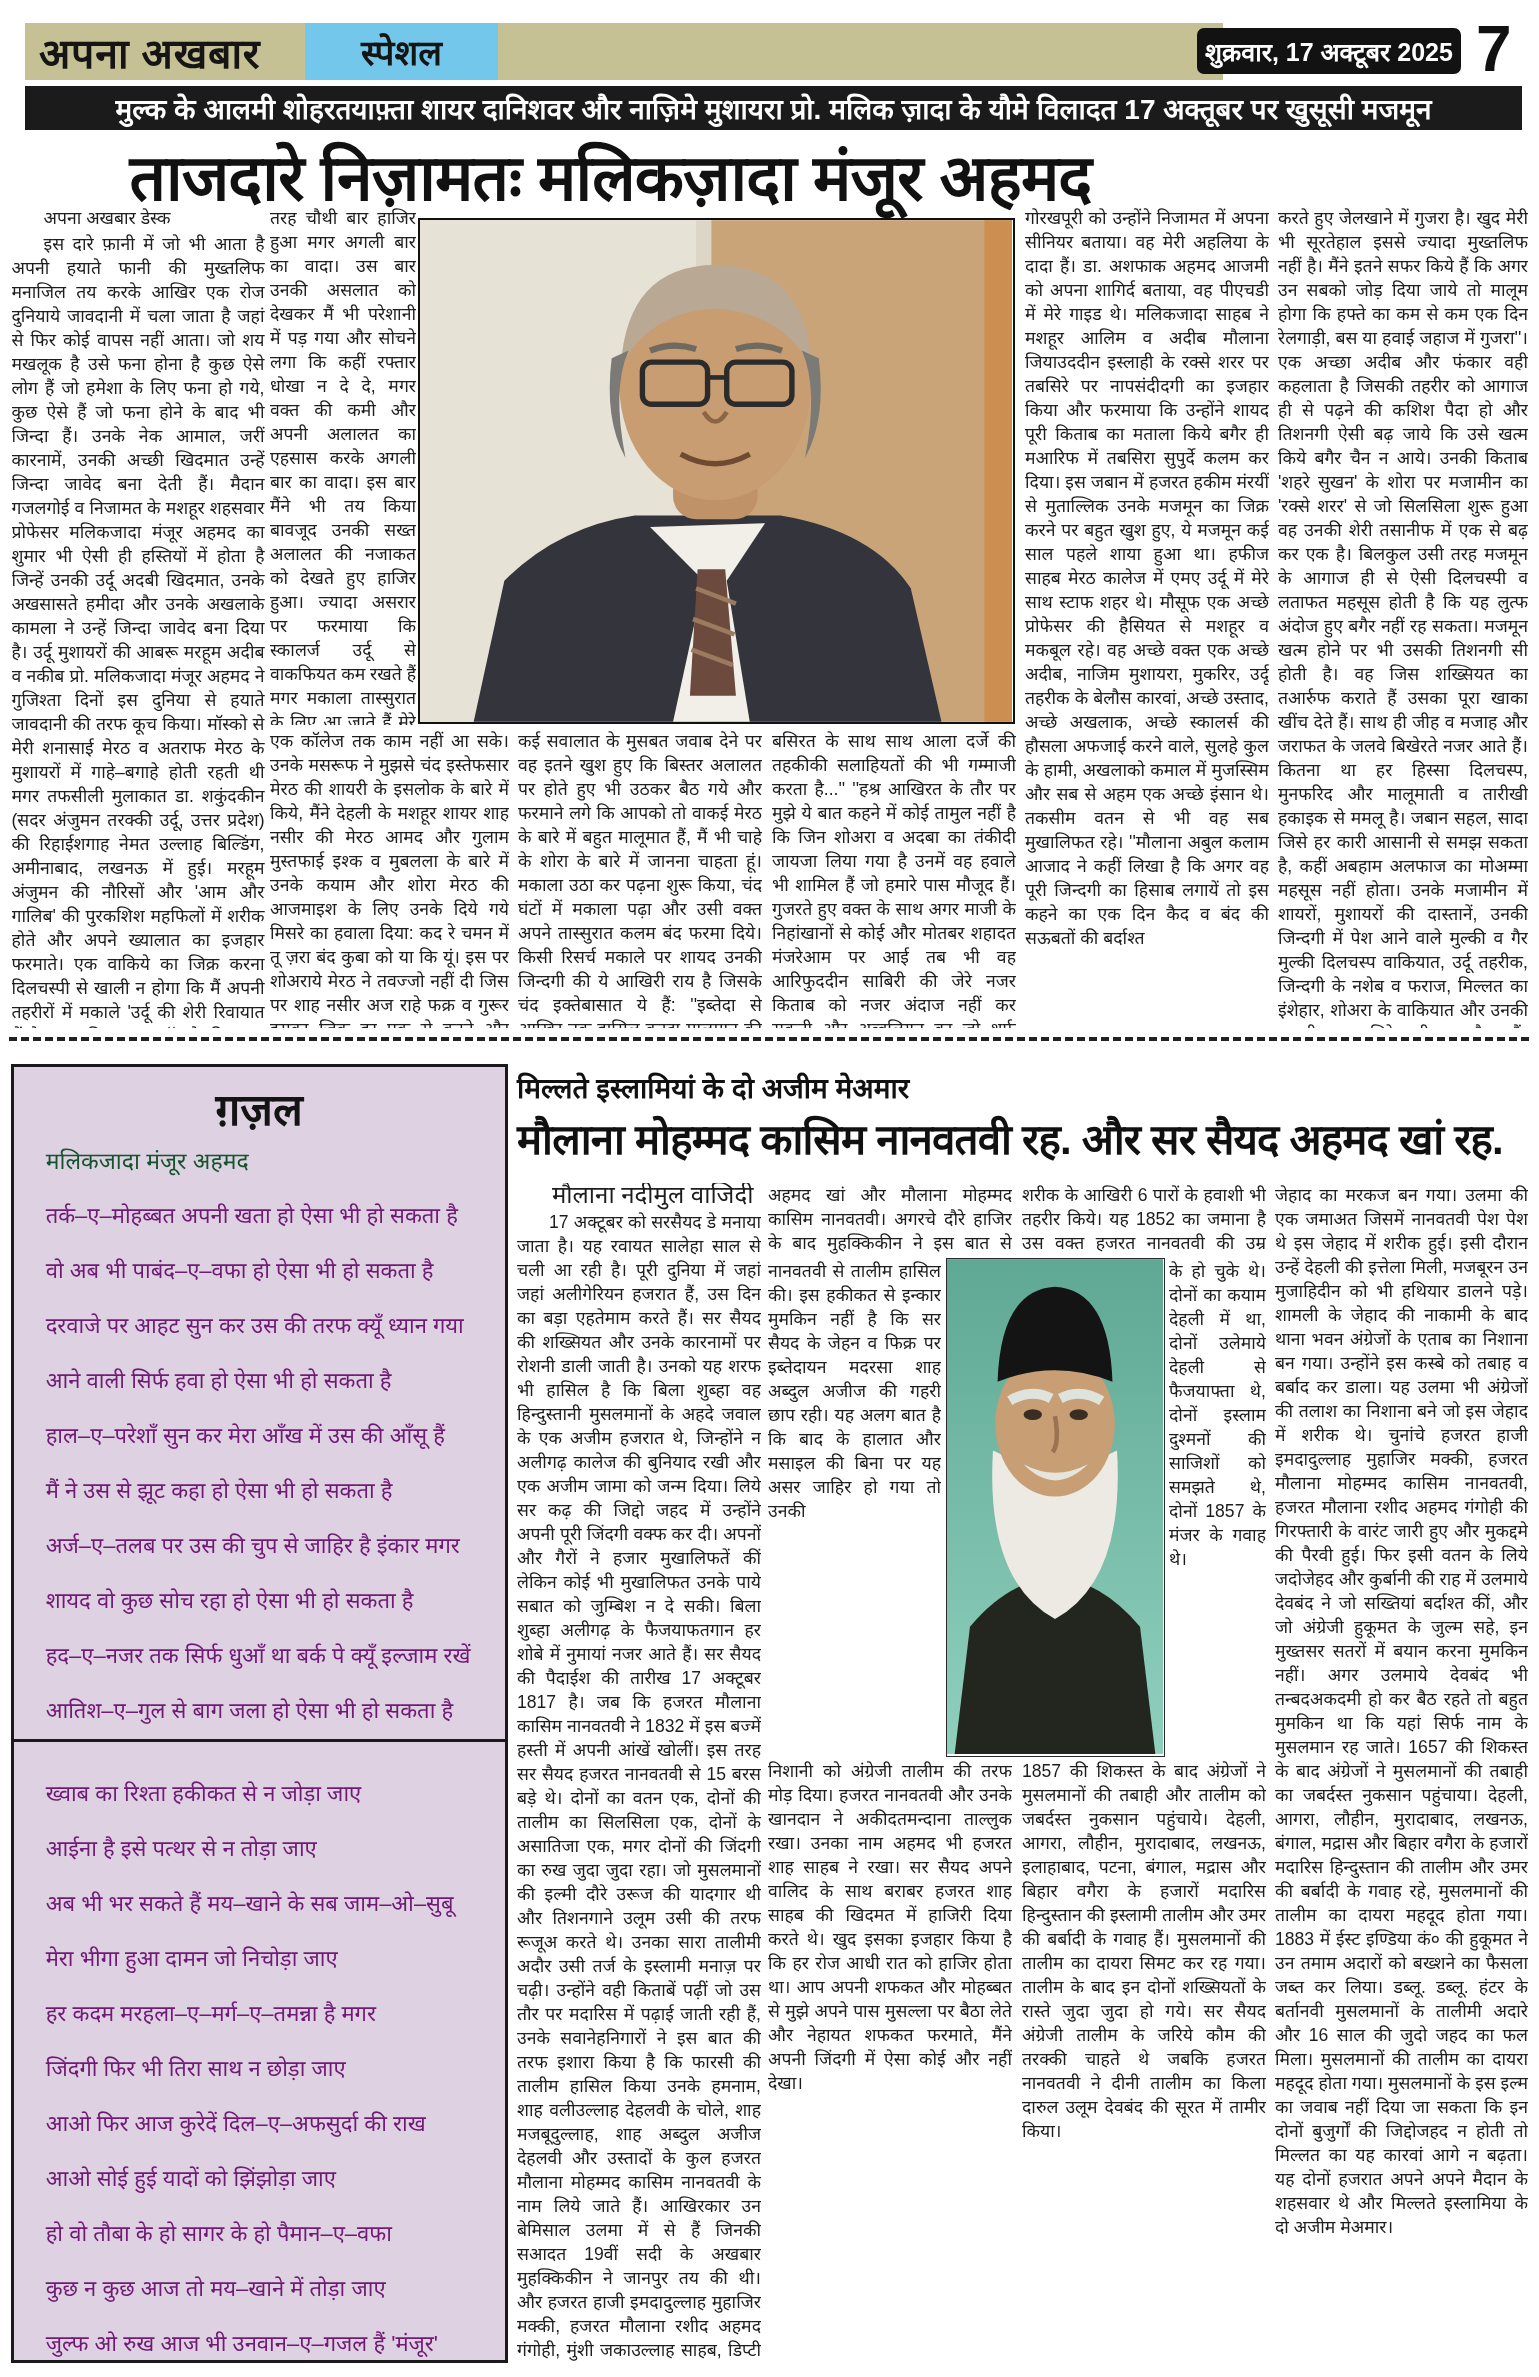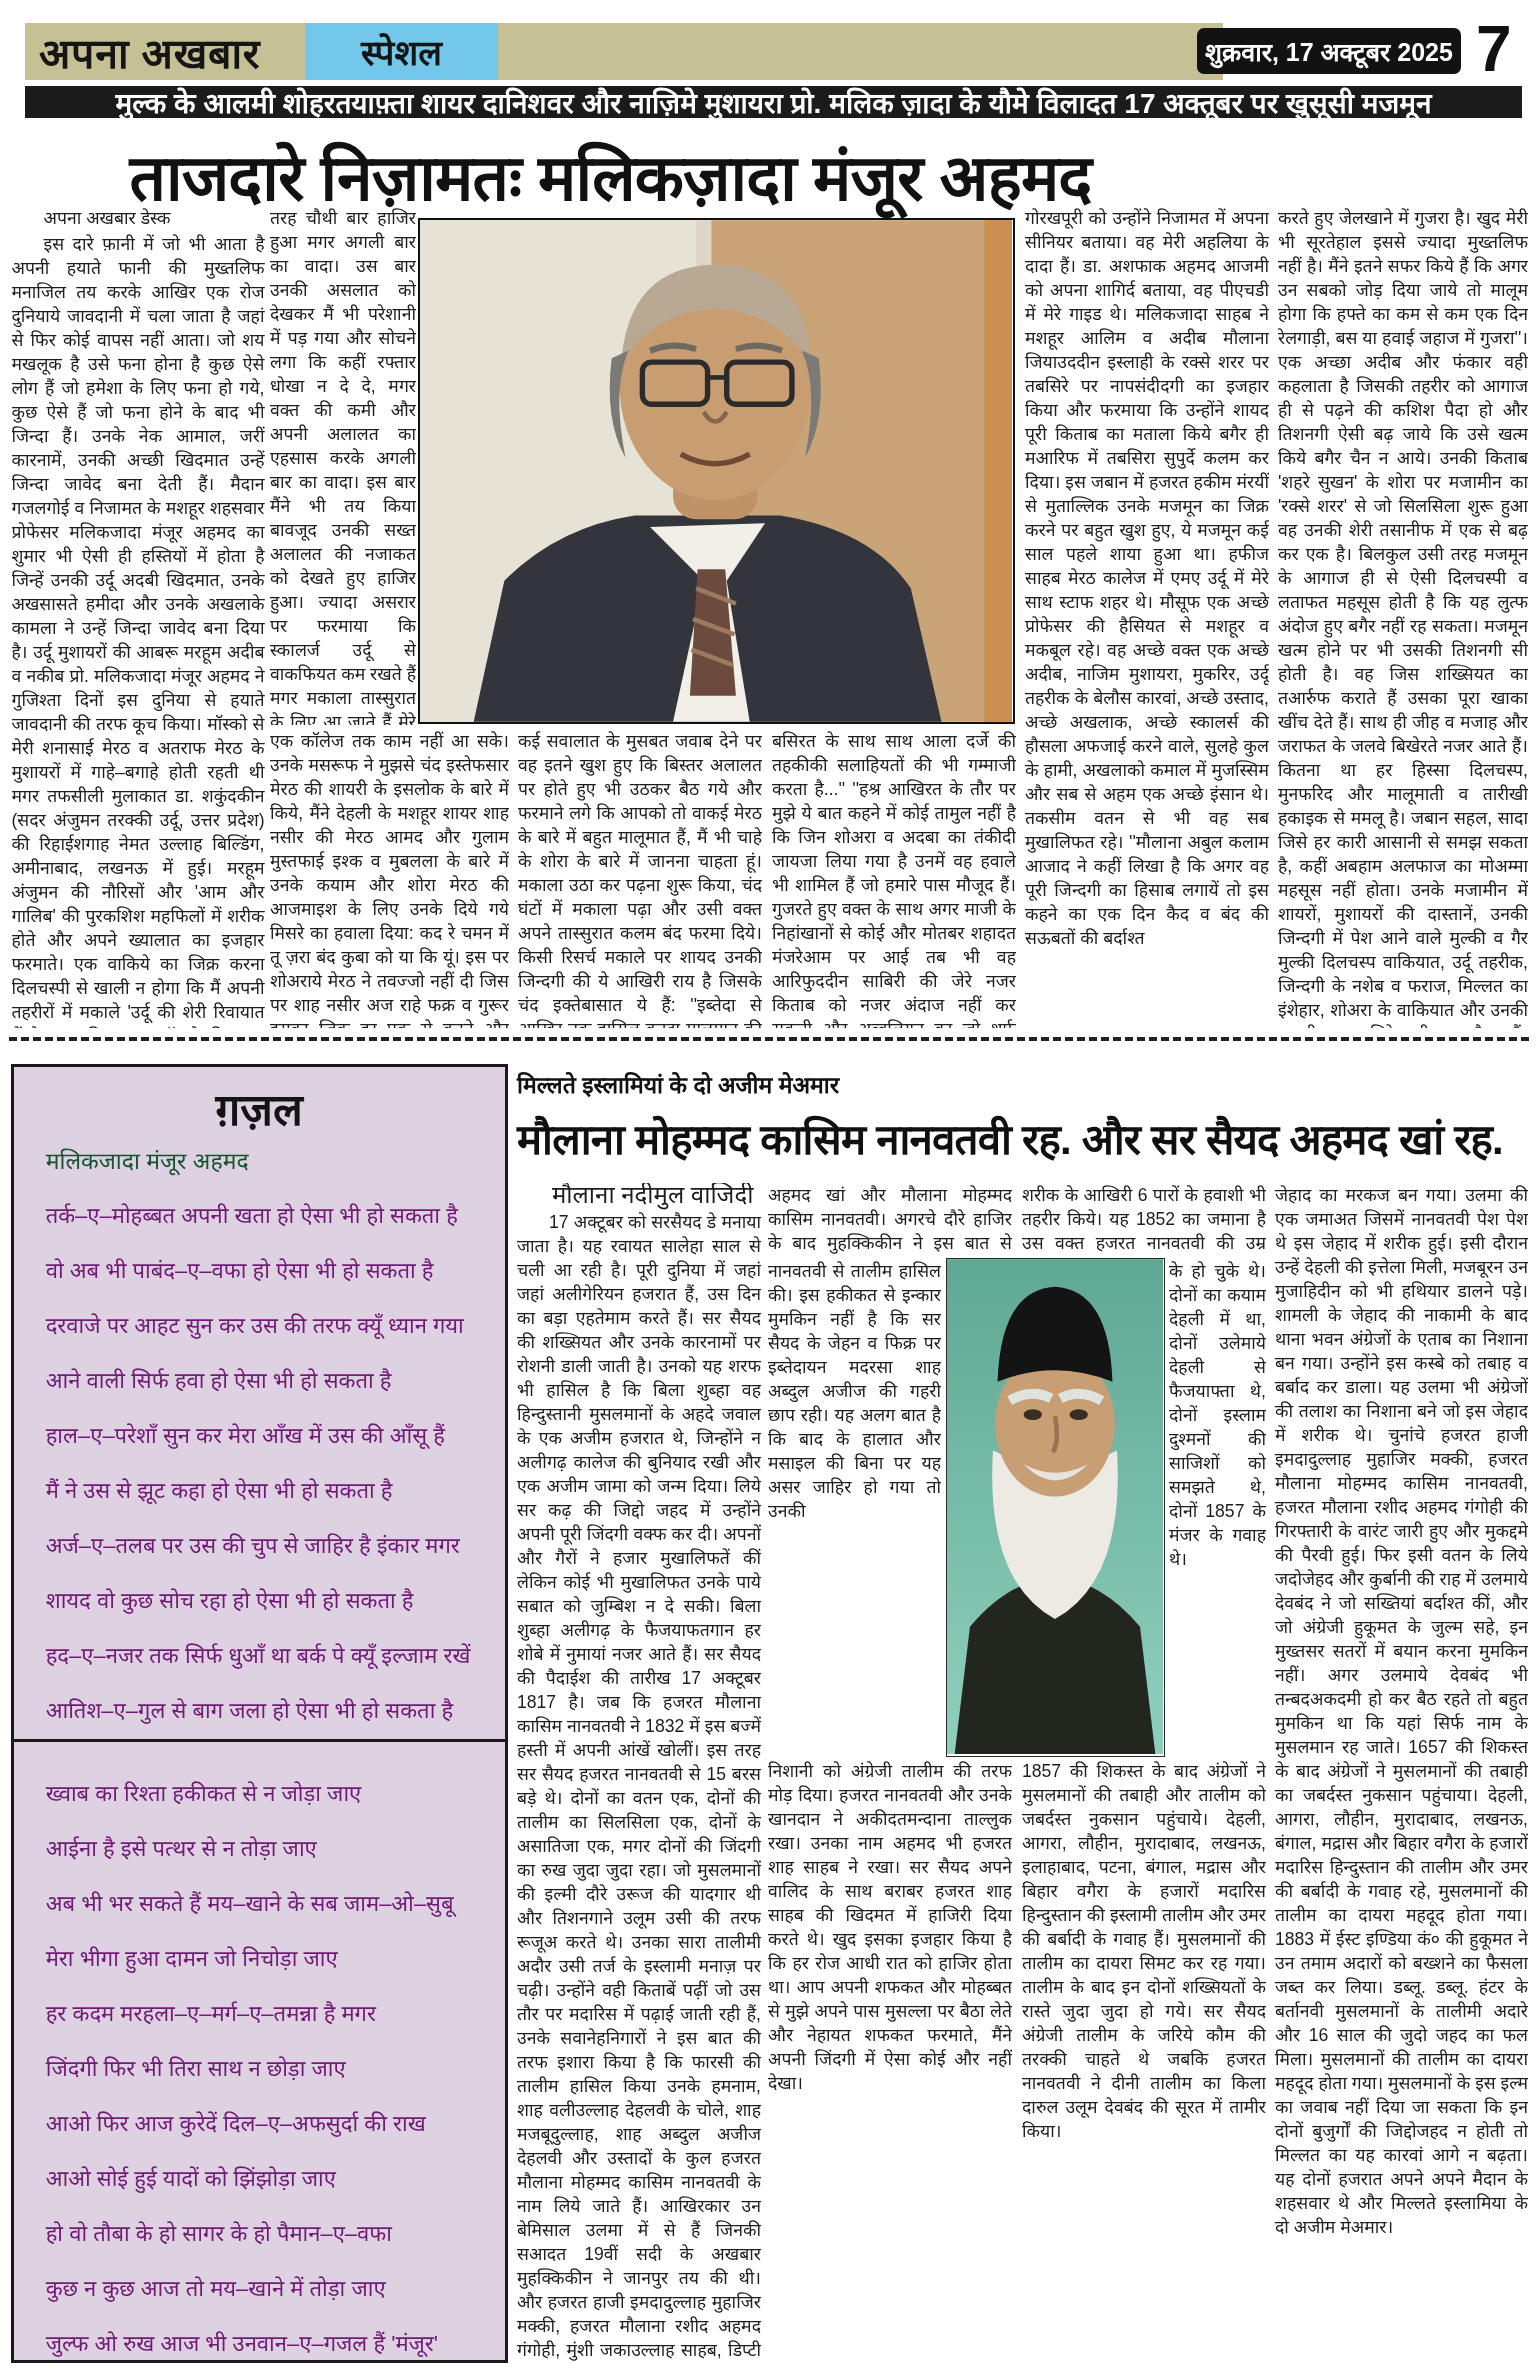--- a/index.html
+++ b/index.html
@@ -8,40 +8,40 @@
     font-family:"Liberation Sans","DejaVu Sans",sans-serif;color:#1c1c1c;
     -webkit-font-smoothing:antialiased;
   }
   .abs{position:absolute;}
   
   .masthead-band{left:25px;top:23px;width:1198px;height:57px;background:#c6c095;display:flex;align-items:center;}
   .masthead{font-size:41px;font-weight:900;margin-left:14px;letter-spacing:0.8px;color:#151515;}
   .special-box{position:absolute;left:280px;top:0;width:193px;height:57px;background:#72c7ea;display:flex;align-items:center;justify-content:center;font-size:35px;font-weight:900;color:#151515;}
   .date-pill{position:absolute;left:1172px;top:5.4px;width:264px;height:46px;background:#121212;border-radius:7px;display:flex;align-items:center;justify-content:center;color:#ffffff;font-size:25px;font-weight:800;}
   .page-num{position:absolute;left:1451px;top:-10.7px;font-size:64px;font-weight:900;color:#111;}
-  .strap-bar{left:25px;top:86px;width:1497px;height:32px;background:#1b1b1b;display:flex;align-items:center;justify-content:center;}
+  .strap-bar{left:25px;top:86px;width:1497px;height:44px;background:#1b1b1b;display:flex;align-items:center;justify-content:center;}
   .strap-text{color:#fff;font-size:28px;font-weight:800;white-space:nowrap;}
   .main-headline{left:0;top:132px;width:1221px;text-align:center;font-size:64px;font-weight:900;letter-spacing:-0.8px;color:#111;}
   
   .coltext{font-size:17.6px;line-height:24px;text-align:justify;overflow:hidden;color:#1d1d1d;}
   .byline1{font-weight:400;text-indent:32px;margin-bottom:1.5px;}
   .p-ind{text-indent:32px;}
   
   .photo-frame{border:2.3px solid #111;box-sizing:border-box;overflow:hidden;}
   
   .dash-rule{left:9.2px;top:1037px;width:1520px;height:0;border-top:4.6px dashed #222;}
   
   .ghazal-box{left:10.7px;top:1064px;width:497px;height:1299px;background:#ded2e2;border:3.1px solid #1a1a1a;box-sizing:border-box;}
   .ghazal-sec1{height:664px;overflow:hidden;padding:7.7px 0 0 0;}
   .ghazal-sec2{border-top:3.1px solid #1a1a1a;overflow:hidden;padding-top:35px;height:594px;}
   .ghazal-title{text-align:center;font-size:44px;font-weight:900;color:#141414;margin:3.1px 0 6.1px 0;}
   .ghazal-poet{font-size:23px;padding-left:32px;margin-bottom:23px;color:#14532d;}
   .ghazal-line{font-size:22px;padding-left:32px;padding-right:10.7px;margin-bottom:25px;white-space:nowrap;color:#701a75;}
   
-  .kicker2{left:517px;top:1068px;width:1020px;font-size:23px;font-weight:800;color:#111;}
+  .kicker2{left:517px;top:1068px;width:1020px;font-size:28px;font-weight:800;color:#111;}
   .headline2{left:517px;top:1109px;width:1023px;font-size:42px;font-weight:900;letter-spacing:-0.8px;color:#101010;white-space:nowrap;}
   .byline2{font-size:24px;font-weight:400;text-align:left;padding-left:35px;margin-bottom:3.1px;}
 </style>
 </head>
 <body>
 
 <div class="abs masthead-band">
   <span class="masthead">अपना अखबार</span>
   <div class="special-box">स्पेशल</div>
   <div class="date-pill">शुक्रवार, 17 अक्टूबर 2025</div>

